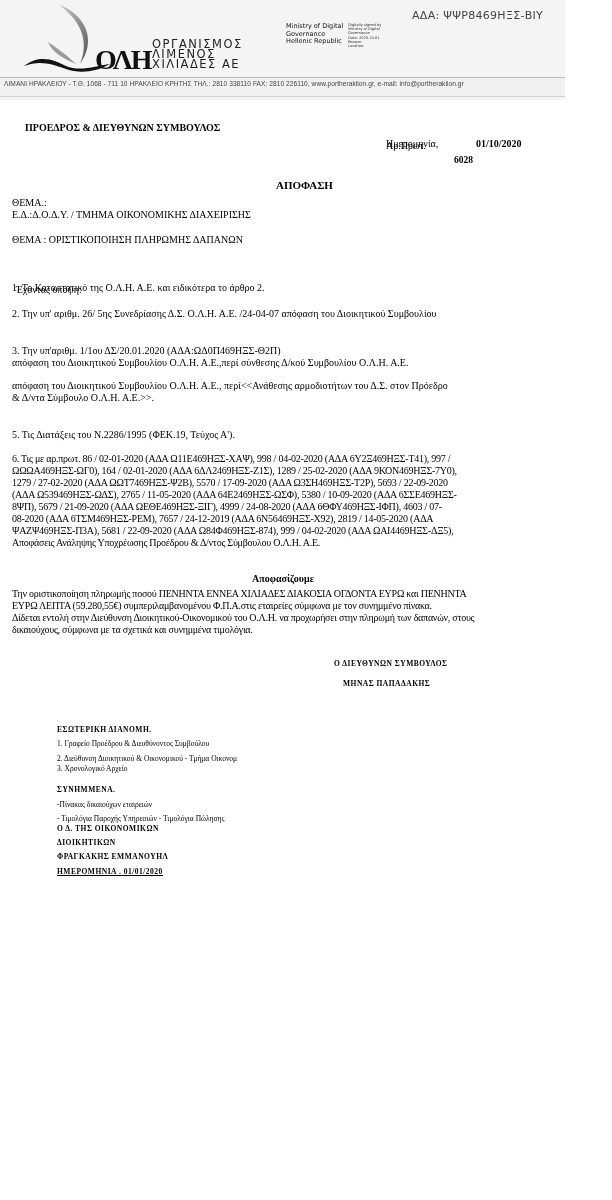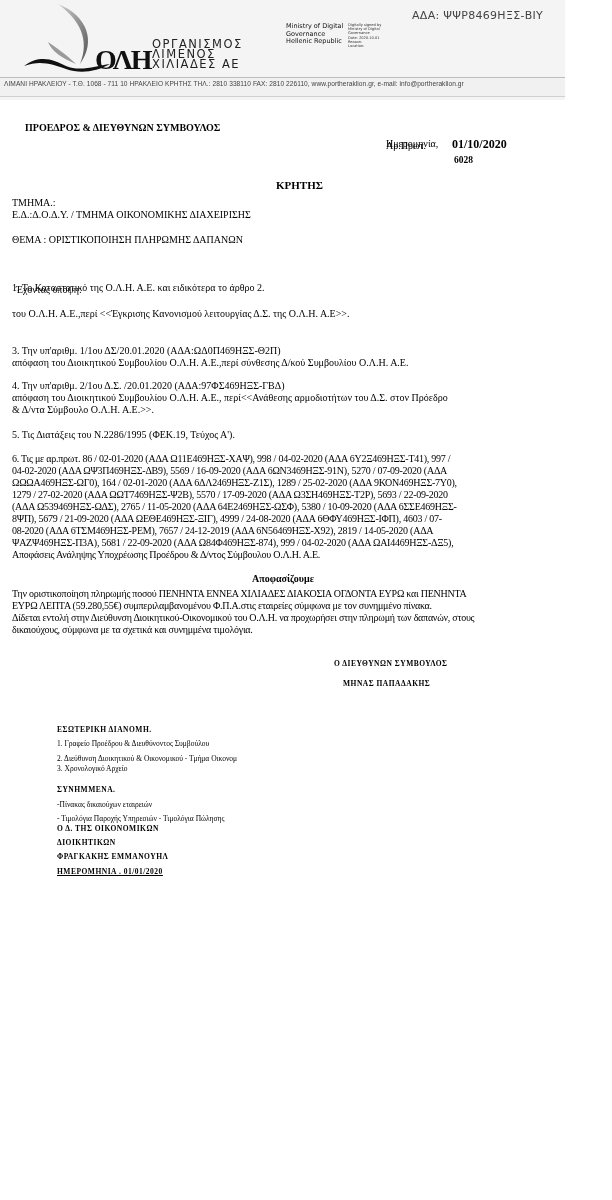--- a/index.html
+++ b/index.html
@@ -60,52 +60,50 @@
   <div>Location:</div>
 </div>
 <div class="abs ada">ΑΔΑ: ΨΨΡ8469ΗΞΣ-ΒΙΥ</div>
 
 <div class="abs addrbar"></div>
 <div class="abs addr">ΛΙΜΑΝΙ ΗΡΑΚΛΕΙΟΥ - Τ.Θ. 1068 - 711 10 ΗΡΑΚΛΕΙΟ ΚΡΗΤΗΣ   ΤΗΛ.: 2810 338110   FAX: 2810 226110, www.portheraklion.gr, e-mail: info@portheraklion.gr</div>
 
 <div class="abs t b" style="left:25px; top:122px; font-size:10px;">ΠΡΟΕΔΡΟΣ &amp; ΔΙΕΥΘΥΝΩΝ ΣΥΜΒΟΥΛΟΣ</div>
 
 <div class="abs t" style="left:386px; top:138px; font-size:10px;">Ημερομηνία,</div>
-<div class="abs t b" style="left:452px; top:138px; font-size:12px;">01/10/2020</div>
+<div class="abs t b" style="left:476px; top:138px; font-size:10px;">01/10/2020</div>
 <div class="abs t" style="left:386px; top:140px; font-size:10px;">Αρ.Πρωτ.</div>
 <div class="abs t b" style="left:454px; top:154px; font-size:9.5px;">6028</div>
 
-<div class="abs t b" style="left:276px; top:179px; font-size:11px;">ΚΡΗΤΗΣ</div>
+<div class="abs t b" style="left:276px; top:179px; font-size:11px;">ΑΠΟΦΑΣΗ</div>
 
-<div class="abs t" style="left:12px; top:197px;">ΤΜΗΜΑ.:</div>
+<div class="abs t" style="left:12px; top:197px;">ΘΕΜΑ.:</div>
 <div class="abs t" style="left:12px; top:209px;">Ε.Δ.:Δ.Ο.Δ.Υ. / ΤΜΗΜΑ ΟΙΚΟΝΟΜΙΚΗΣ ΔΙΑΧΕΙΡΙΣΗΣ</div>
 <div class="abs t" style="left:12px; top:234px;">ΘΕΜΑ : ΟΡΙΣΤΙΚΟΠΟΙΗΣΗ ΠΛΗΡΩΜΗΣ ΔΑΠΑΝΩΝ</div>
 <div class="abs t" style="left:16px; top:260px;margin-top:24px;">Έχοντας υπόψη:</div>
 
 <div class="abs para" style="left:12px; top:282px;">
   <div class="t">1. Το Καταστατικό της Ο.Λ.Η. Α.Ε. και ειδικότερα το άρθρο 2.</div>
 </div>
 <div class="abs para" style="left:12px; top:308px;">
-  <div class="t">του Ο.Λ.Η. Α.Ε.,περί &lt;&lt;Έγκρισης Κανονισμού λειτουργίας Δ.Σ. της Ο.Λ.Η. Α.Ε&gt;&gt;.</div>
+  <div class="t">2. Την υπ' αριθμ. 26/ 5ης Συνεδρίασης Δ.Σ. Ο.Λ.Η. Α.Ε. /24-04-07 απόφαση του Διοικητικού Συμβουλίου</div>
 </div>
 <div class="abs para" style="left:12px; top:345px;">
   <div class="t">3. Την υπ'αριθμ. 1/1ου ΔΣ/20.01.2020 (ΑΔΑ:ΩΔ0Π469ΗΞΣ-Θ2Π)</div>
   <div class="t">απόφαση του Διοικητικού Συμβουλίου Ο.Λ.Η. Α.Ε.,περί σύνθεσης Δ/κού Συμβουλίου Ο.Λ.Η. Α.Ε.</div>
 </div>
 <div class="abs para" style="left:12px; top:380px;">
-  <div class="t">4. Την υπ'αριθμ. 2/1ου Δ.Σ. /20.01.2020 (ΑΔΑ:97ΦΣ469ΗΞΣ-ΓΒΔ)</div>
   <div class="t">απόφαση του Διοικητικού Συμβουλίου Ο.Λ.Η. Α.Ε., περί&lt;&lt;Ανάθεσης αρμοδιοτήτων του Δ.Σ. στον Πρόεδρο</div>
   <div class="t">&amp; Δ/ντα Σύμβουλο Ο.Λ.Η. Α.Ε.&gt;&gt;.</div>
 </div>
 <div class="abs para" style="left:12px; top:429px;">
   <div class="t">5. Τις Διατάξεις του Ν.2286/1995 (ΦΕΚ.19, Τεύχος Α').</div>
 </div>
 <div class="abs para" style="left:12px; top:453px; letter-spacing:-0.25px;">
   <div class="t">6. Τις με αρ.πρωτ. 86 / 02-01-2020 (ΑΔΑ  Ω11Ε469ΗΞΣ-ΧΑΨ), 998 / 04-02-2020 (ΑΔΑ  6Υ2Ξ469ΗΞΣ-Τ41), 997 /</div>
-  <div class="t">04-02-2020 (ΑΔΑ  ΩΨ3Π469ΗΞΣ-ΔΒ9), 5569 / 16-09-2020 (ΑΔΑ  6ΩΝ3469ΗΞΣ-91Ν), 5270 / 07-09-2020 (ΑΔΑ</div>
   <div class="t">ΩΩΩΑ469ΗΞΣ-ΩΓ0), 164 / 02-01-2020 (ΑΔΑ  6ΔΛ2469ΗΞΣ-Ζ1Σ), 1289 / 25-02-2020 (ΑΔΑ  9ΚΟΝ469ΗΞΣ-7Υ0),</div>
   <div class="t">1279 / 27-02-2020 (ΑΔΑ  ΩΩΤ7469ΗΞΣ-Ψ2Β), 5570 / 17-09-2020 (ΑΔΑ  Ω3ΣΗ469ΗΞΣ-Τ2Ρ), 5693 / 22-09-2020</div>
   <div class="t">(ΑΔΑ  Ω539469ΗΞΣ-ΩΔΣ), 2765 / 11-05-2020 (ΑΔΑ 64Ε2469ΗΞΣ-ΩΣΦ), 5380 / 10-09-2020 (ΑΔΑ  6ΣΣΕ469ΗΞΣ-</div>
   <div class="t">8ΨΠ), 5679 / 21-09-2020 (ΑΔΑ  ΩΕΘΕ469ΗΞΣ-ΞΙΓ), 4999 / 24-08-2020 (ΑΔΑ  6ΘΦΥ469ΗΞΣ-ΙΦΠ), 4603 / 07-</div>
   <div class="t">08-2020 (ΑΔΑ 6ΤΣΜ469ΗΞΣ-ΡΕΜ), 7657 / 24-12-2019 (ΑΔΑ 6Ν56469ΗΞΣ-Χ92), 2819 / 14-05-2020 (ΑΔΑ</div>
   <div class="t">ΨΑΖΨ469ΗΞΣ-Π3Α), 5681 / 22-09-2020 (ΑΔΑ  Ω84Φ469ΗΞΣ-874), 999 / 04-02-2020 (ΑΔΑ  ΩΑΙ4469ΗΞΣ-ΔΞ5),</div>
   <div class="t"> Αποφάσεις  Ανάληψης Υποχρέωσης  Προέδρου &amp; Δ/ντος  Σύμβουλου Ο.Λ.Η. Α.Ε.</div>
 </div>
 
 <div class="abs t b" style="left:252px; top:573px;">Αποφασίζουμε</div>

